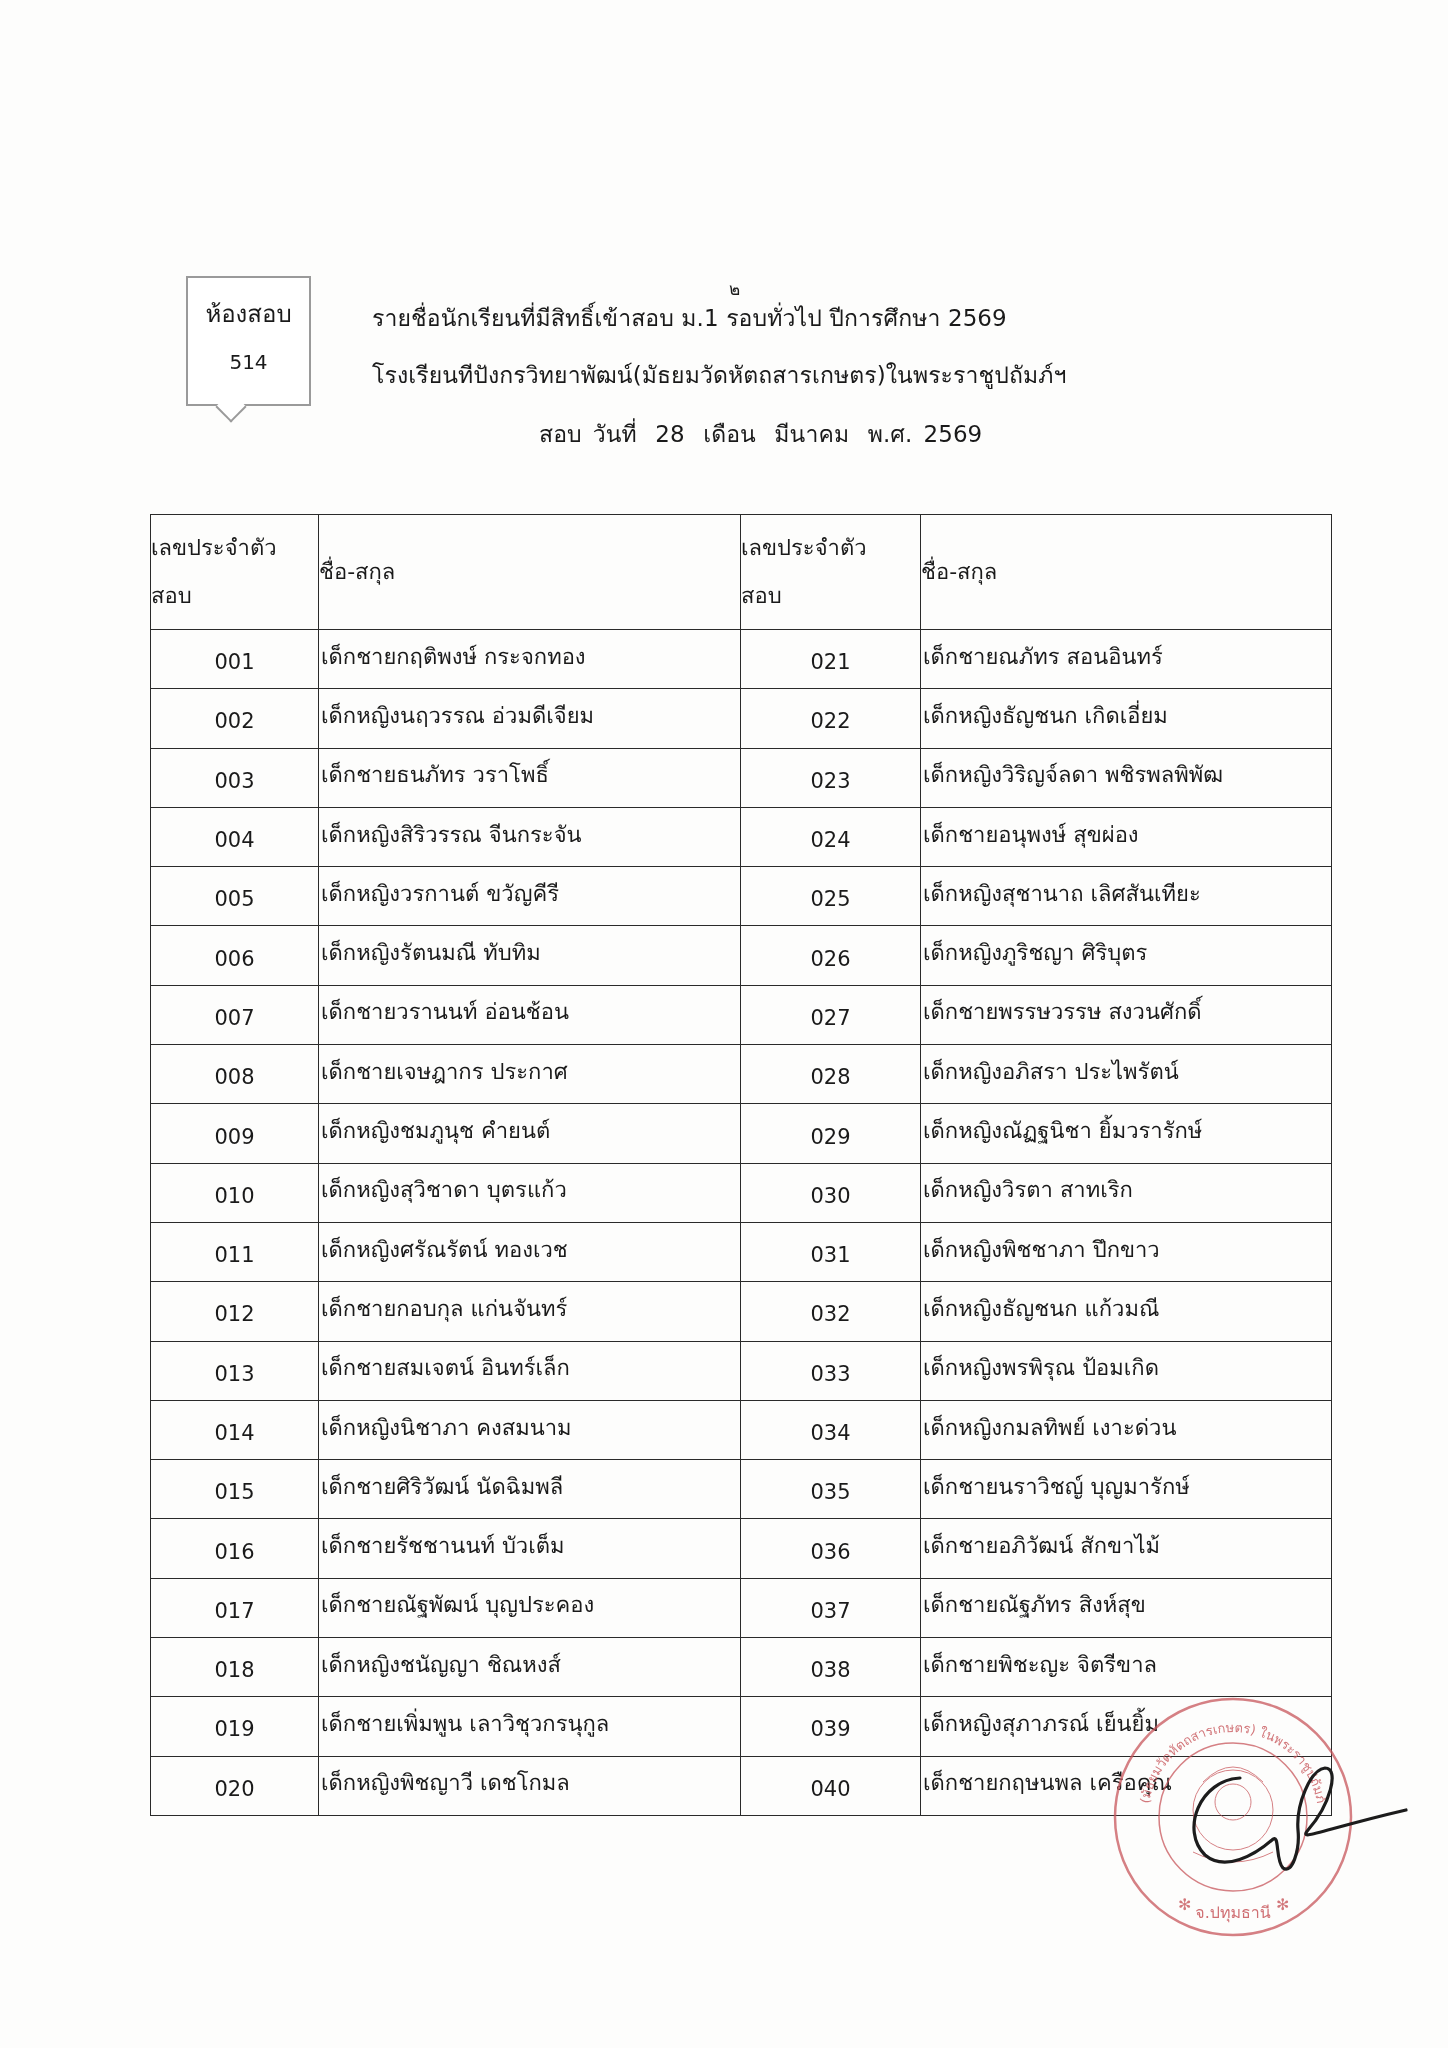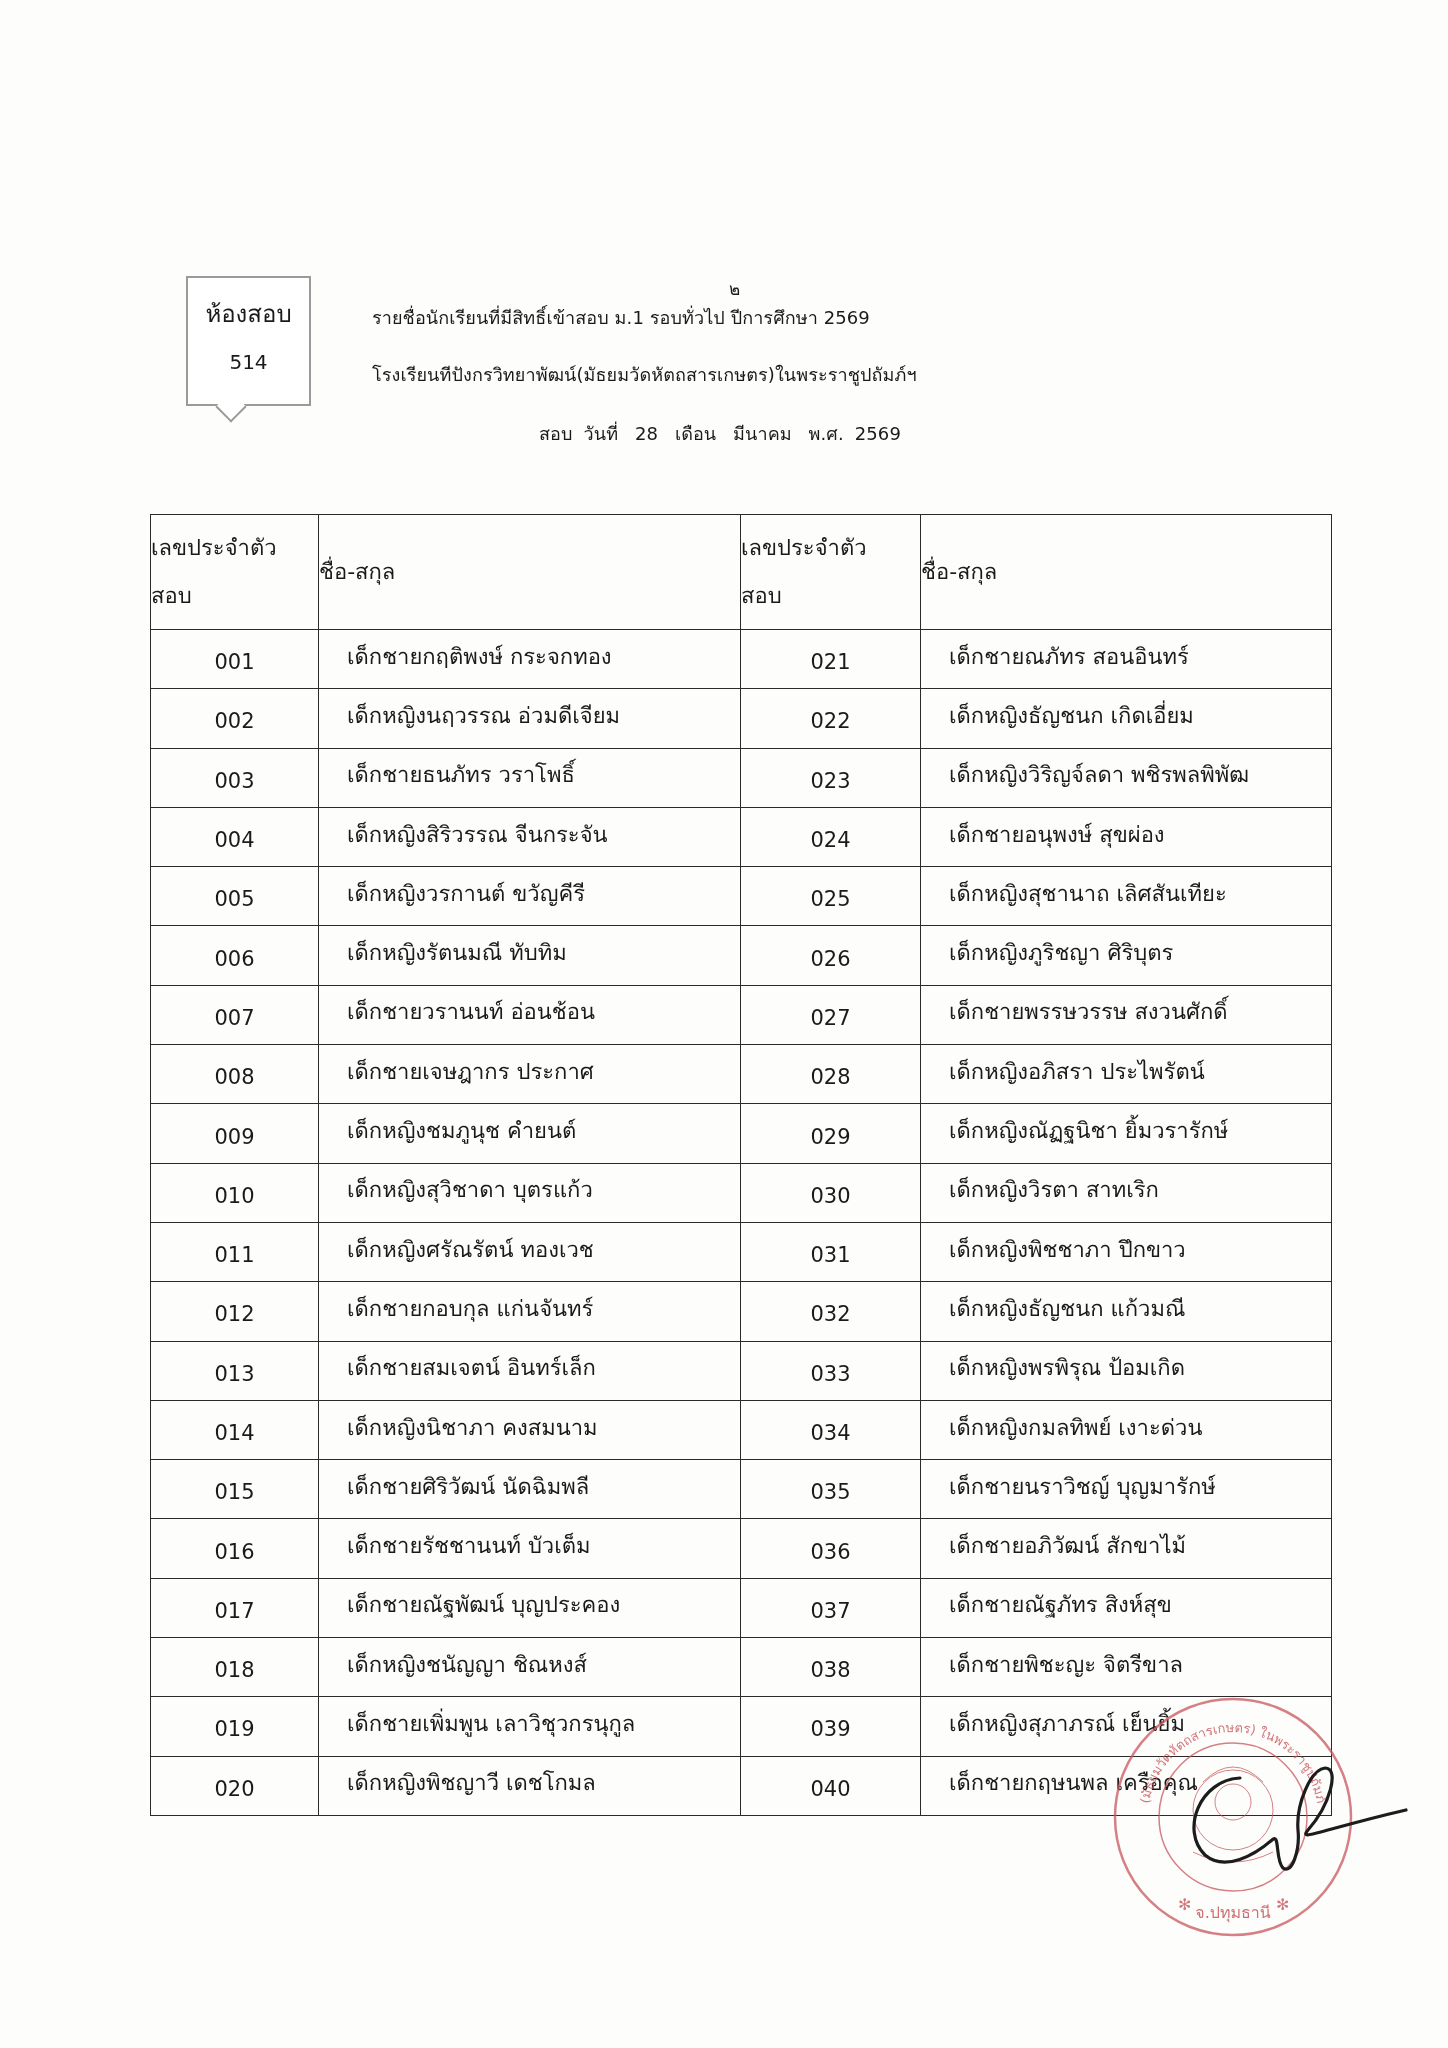--- a/index.html
+++ b/index.html
@@ -46,21 +46,21 @@
       width: 22px;
       height: 22px;
       background: #fff;
       border-right: 2px solid #9a9a9a;
       border-bottom: 2px solid #9a9a9a;
       transform: rotate(45deg);
       box-sizing: border-box;
     }
     .title-line {
       position: absolute;
-      font-size: 18px;
+      font-size: 23px;
       line-height: 30px;
       white-space: nowrap;
       letter-spacing: 0.1px;
     }
     .title-1 { left: 372px; top: 303px; }
     .title-1-mark {
       position: absolute;
       left: 729px;
       top: 279px;
       font-size: 17px;
@@ -95,21 +95,21 @@
       height: 59.3px;
       vertical-align: middle;
     }
     table.roster td.id-cell {
       text-align: center;
       font-size: 21px;
       padding-top: 6px;
     }
     table.roster td.name-cell {
       text-align: left;
-      padding-left: 28px;
+      padding-left: 2px;
       padding-bottom: 6px;
       white-space: nowrap;
     }
     col.c-id1 { width: 168px; }
     col.c-name1 { width: 422px; }
     col.c-id2 { width: 180px; }
     col.c-name2 { width: 411px; }
 
     .stamp {
       position: absolute;

